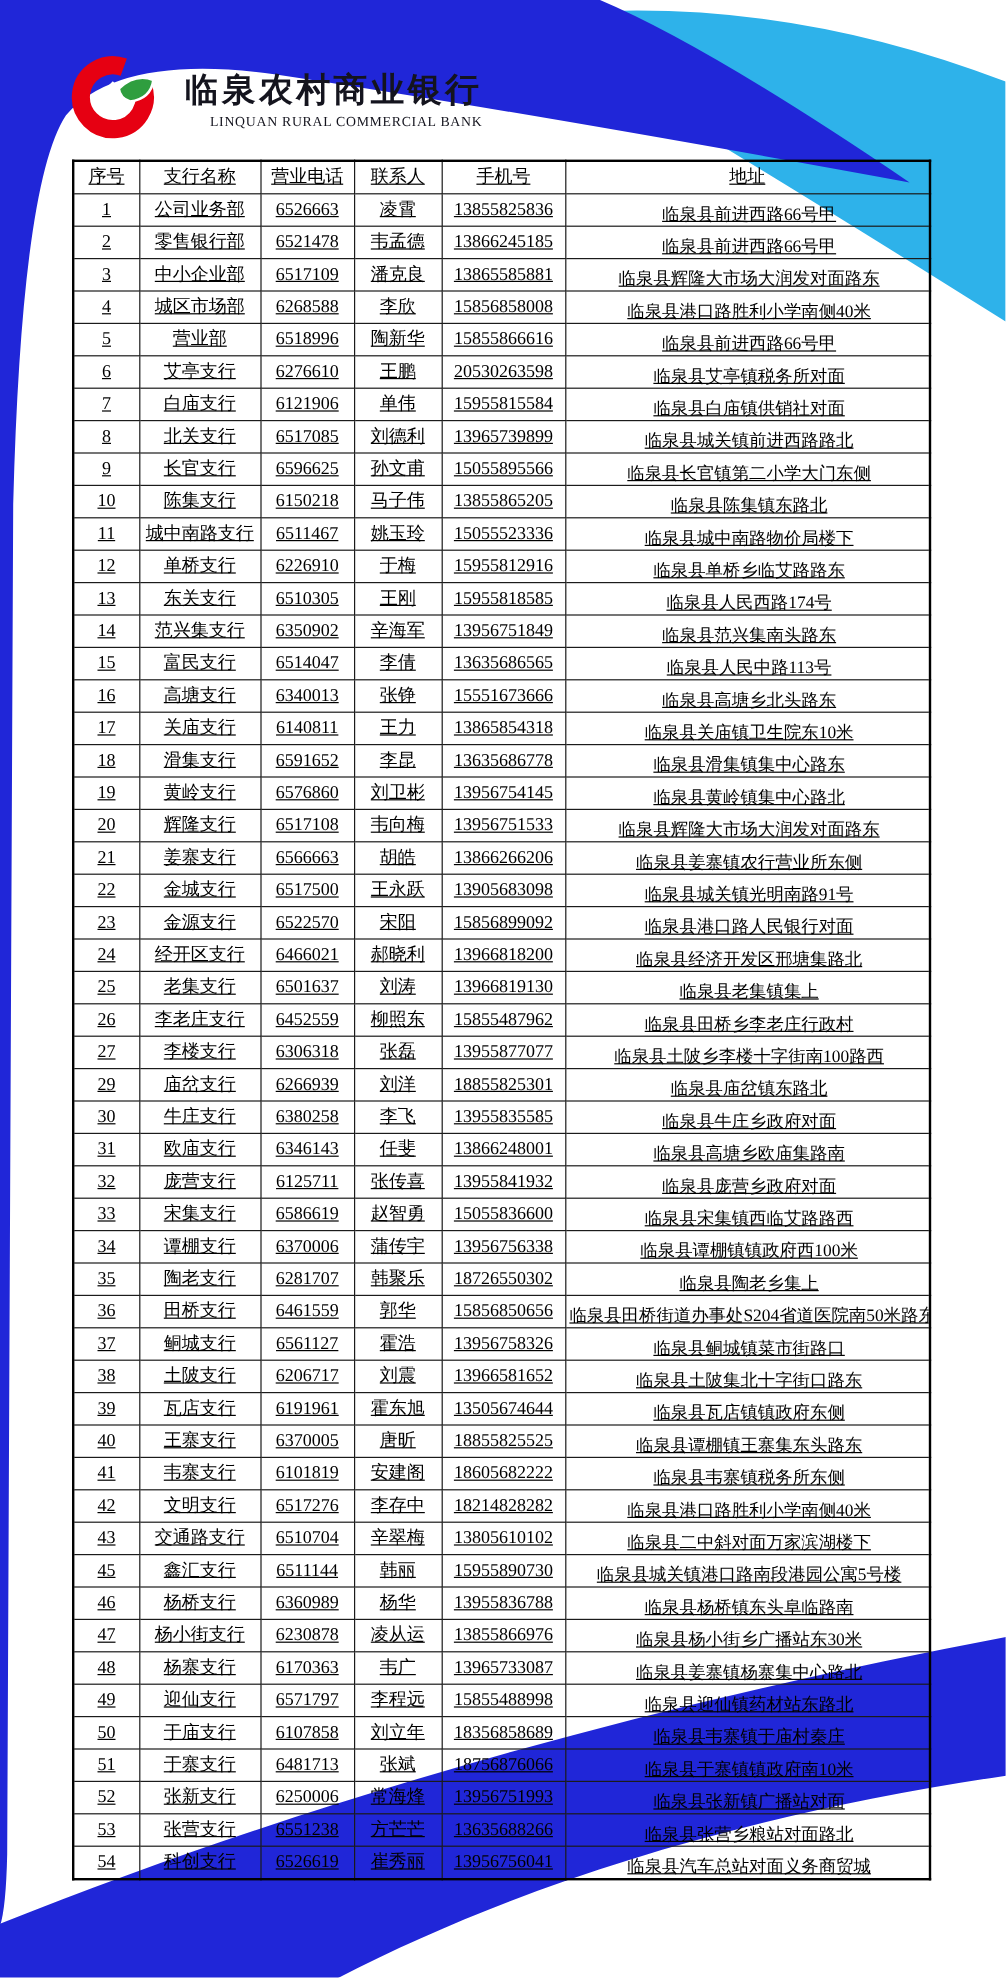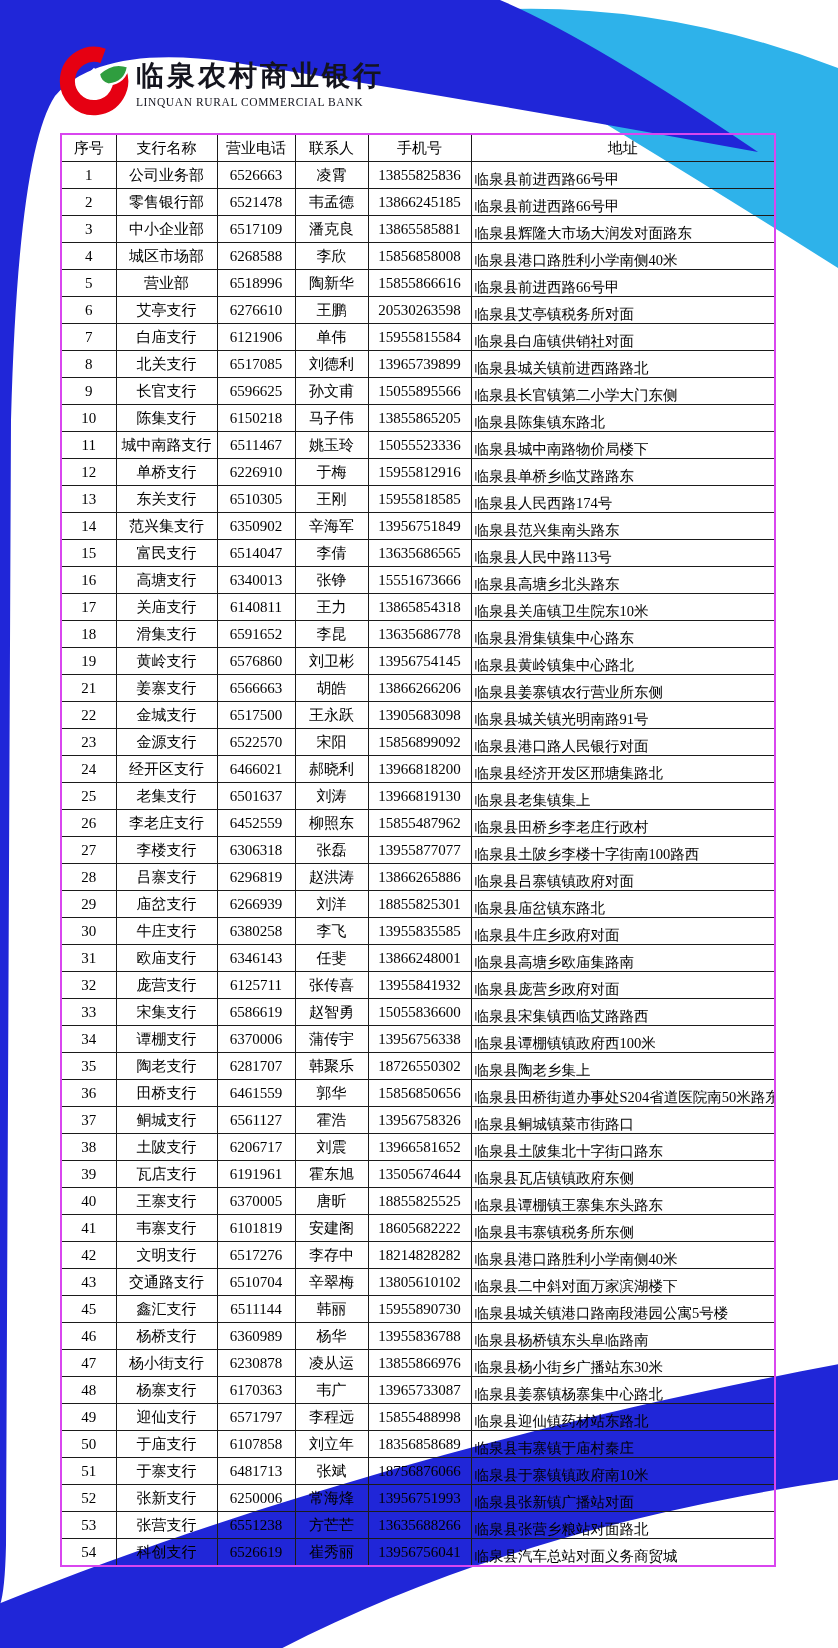--- a/index.html
+++ b/index.html
@@ -7,44 +7,45 @@
     width:838px;height:1648px;position:relative;overflow:hidden;
     background:#ffffff;
     font-family:"Liberation Serif","DejaVu Serif",serif;
   }
   .bg{position:absolute;left:0;top:0;width:838px;height:1648px;z-index:0;}
   .logo{
     position:absolute;left:58px;top:42px;z-index:2;
     display:flex;align-items:center;
   }
   .emblem{width:72px;height:78px;flex:0 0 auto;}
-  .logo-text{margin-left:6px;padding-top:6px;}
+  .logo-text{margin-left:24px;padding-top:6px;text-align:right;}
   .logo-title{
     font-size:28px;font-weight:bold;color:#14141e;
     letter-spacing:3px;line-height:1.15;white-space:nowrap;
   }
   .logo-sub{
     font-size:11.5px;font-weight:normal;color:#14141e;
     letter-spacing:0.6px;margin-top:3px;white-space:nowrap;
   }
   table.branch-table{
     position:absolute;left:60px;top:133px;z-index:3;
     width:714px;border-collapse:collapse;table-layout:fixed;
-    border:2px solid #d946ef;
+    border:2px solid #000000;
+    text-decoration:underline;
   }
   .branch-table th,.branch-table td{
     border:1px solid #1b1b1b;
     font-family:"Liberation Serif","DejaVu Serif",serif;
     font-size:15px;color:#000;background:transparent;
     padding:0;text-align:center;vertical-align:middle;
     height:25px;line-height:16px;white-space:nowrap;overflow:hidden;
   }
   .branch-table thead th{height:26px;font-weight:normal;}
   .branch-table td.c5{
-    text-align:left;vertical-align:bottom;
+    text-align:center;vertical-align:bottom;
     padding:0 0 1px 3px;font-size:14.5px;
   }
 </style>
 </head>
 <body>
 
 <svg class="bg" viewBox="0 0 838 1648" preserveAspectRatio="none" aria-hidden="true">
 
   <path fill="#2eb2ea" d="M424,16 Q630,-12 838,68 L838,268 Q600,118 424,16 Z"></path>
 
@@ -238,20 +239,28 @@
       </tr>
       <tr>
         <td class="c0">19</td>
         <td class="c1">黄岭支行</td>
         <td class="c2">6576860</td>
         <td class="c3">刘卫彬</td>
         <td class="c4">13956754145</td>
         <td class="c5">临泉县黄岭镇集中心路北</td>
       </tr>
       <tr>
+        <td class="c0">20</td>
+        <td class="c1">辉隆支行</td>
+        <td class="c2">6517108</td>
+        <td class="c3">韦向梅</td>
+        <td class="c4">13956751533</td>
+        <td class="c5">临泉县辉隆大市场大润发对面路东</td>
+      </tr>
+      <tr>
         <td class="c0">21</td>
         <td class="c1">姜寨支行</td>
         <td class="c2">6566663</td>
         <td class="c3">胡皓</td>
         <td class="c4">13866266206</td>
         <td class="c5">临泉县姜寨镇农行营业所东侧</td>
       </tr>
       <tr>
         <td class="c0">22</td>
         <td class="c1">金城支行</td>
@@ -294,28 +303,20 @@
       </tr>
       <tr>
         <td class="c0">27</td>
         <td class="c1">李楼支行</td>
         <td class="c2">6306318</td>
         <td class="c3">张磊</td>
         <td class="c4">13955877077</td>
         <td class="c5">临泉县土陂乡李楼十字街南100路西</td>
       </tr>
       <tr>
-        <td class="c0">28</td>
-        <td class="c1">吕寨支行</td>
-        <td class="c2">6296819</td>
-        <td class="c3">赵洪涛</td>
-        <td class="c4">13866265886</td>
-        <td class="c5">临泉县吕寨镇镇政府对面</td>
-      </tr>
-      <tr>
         <td class="c0">29</td>
         <td class="c1">庙岔支行</td>
         <td class="c2">6266939</td>
         <td class="c3">刘洋</td>
         <td class="c4">18855825301</td>
         <td class="c5">临泉县庙岔镇东路北</td>
       </tr>
       <tr>
         <td class="c0">30</td>
         <td class="c1">牛庄支行</td>

